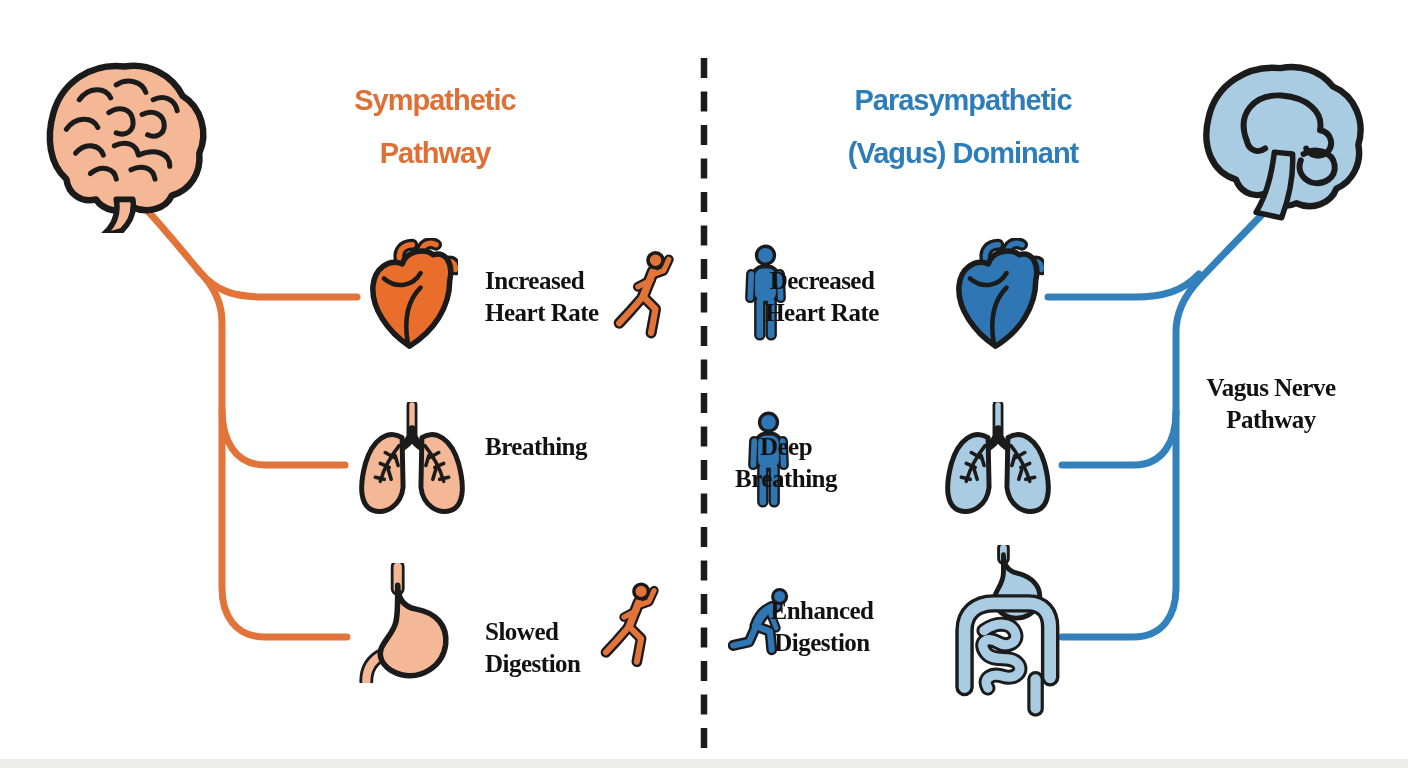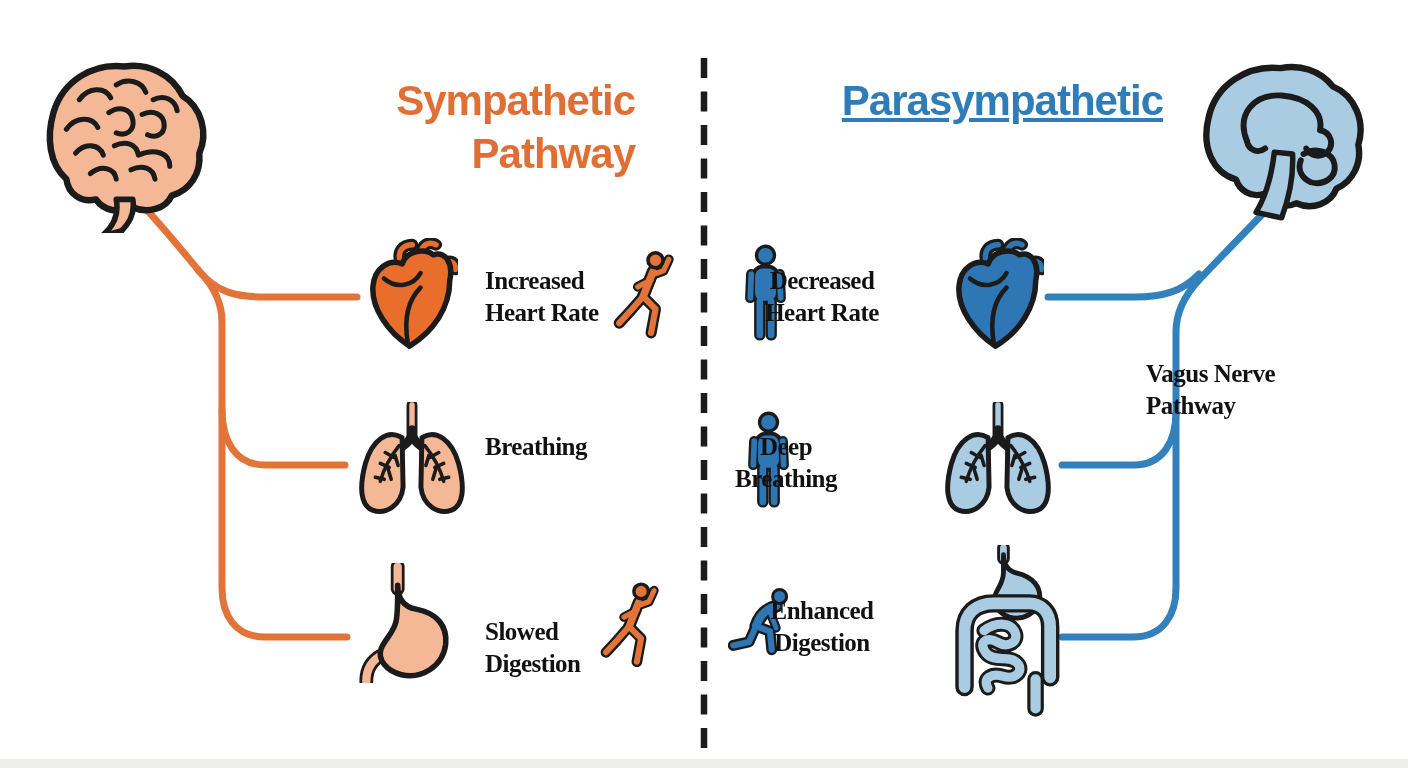--- a/index.html
+++ b/index.html
@@ -7,32 +7,32 @@
     position:relative; width:1408px; height:768px; overflow:hidden;
     background:#fff; font-family:"Liberation Sans", sans-serif;
   }
   .abs { position:absolute; }
   
   .ln { fill:none; stroke-linecap:round; stroke-linejoin:round; }
   .ln.o { stroke:var(--orange); stroke-width:7; }
   .ln.b { stroke:var(--blue); stroke-width:7; }
   .divider { stroke:var(--ink); stroke-width:6.5; stroke-dasharray:20 13.5; }
   
-  .title { position:absolute; width:400px; text-align:right;
-           font-weight:700; font-size:42px; line-height:53px; letter-spacing:-1px; }
+  .title { position:absolute; width:400px; text-align:center;
+           font-weight:700; font-size:29px; line-height:53px; letter-spacing:-1px; }
   .title.orange { color:var(--orange-title); }
-  .title.blue   { color:var(--blue-title);text-decoration:underline; }
+  .title.blue   { color:var(--blue-title); }
   .title span { display:block; }
   
   .label { position:absolute; font-weight:700; font-size:25px; line-height:32px;
            color:var(--label); letter-spacing:-0.5px; white-space:nowrap;font-family:Liberation Serif, serif; }
   .label span { display:block; }
   .label.l { width:200px; text-align:left; }
   .label.r { width:200px; text-align:center; }
-  .label.c { width:250px; text-align:left; }
+  .label.c { width:250px; text-align:center;margin-top:14px; }
   
   .f-salmon  { fill:var(--orange-light); }
   .f-oheart  { fill:var(--orange-deep); }
   .f-orange  { fill:var(--orange); }
   .f-blued   { fill:var(--blue-dark); }
   .f-bluel   { fill:var(--blue-light); }
   .s-ink     { stroke:var(--ink); fill:none; stroke-linecap:round; stroke-linejoin:round; }
   .edge      { stroke:var(--ink); stroke-linejoin:round; }
   .u-ink  { fill:none; stroke:var(--ink); stroke-linecap:round; stroke-linejoin:round; }
   .u-org  { fill:none; stroke:var(--orange); stroke-linecap:round; stroke-linejoin:round; }
@@ -86,20 +86,21 @@
     </g>
     <path class="f-bluel edge" stroke-width="6" d="M 88 106 C 85 132 79 154 68 172 L 96 178 C 105 154 109 130 108 108 Z"></path>
   </svg>
 
   <div class="title orange" style="left:235px;top:74px">
     <span>Sympathetic</span>
     <span>Pathway</span>
   </div>
   <div class="title blue" style="left:763px;top:74px">
     <span>Parasympathetic</span>
+    <span>(Vagus) Dominant</span>
   </div>
 
   <svg class="abs" style="left:362px;top:238px" width="96" height="114" viewBox="0 0 105 120">
     <path class="u-ink" stroke-width="13" d="M 42 24 C 38 12 45 5 55 5"></path>
     <path class="u-oheart u-org" stroke-width="6" style="stroke:var(--orange-deep)" d="M 42 24 C 38 12 45 5 55 5"></path>
     <path class="u-ink" stroke-width="13" d="M 65 15 C 65 5 73 1 81 5"></path>
     <path class="u-org" stroke-width="6" style="stroke:var(--orange-deep)" d="M 65 15 C 65 5 73 1 81 5"></path>
     <path class="u-ink" stroke-width="13" d="M 88 28 C 95 20 102 23 102 32"></path>
     <path class="u-org" stroke-width="6" style="stroke:var(--orange-deep)" d="M 88 28 C 95 20 102 23 102 32"></path>
     <path class="f-oheart edge" stroke-width="6" d="M 52 116 C 28 100 10 74 12 50 C 14 30 30 20 44 26 C 48 12 68 8 78 16 C 92 12 100 26 96 44 C 96 74 78 100 52 116 Z"></path>

